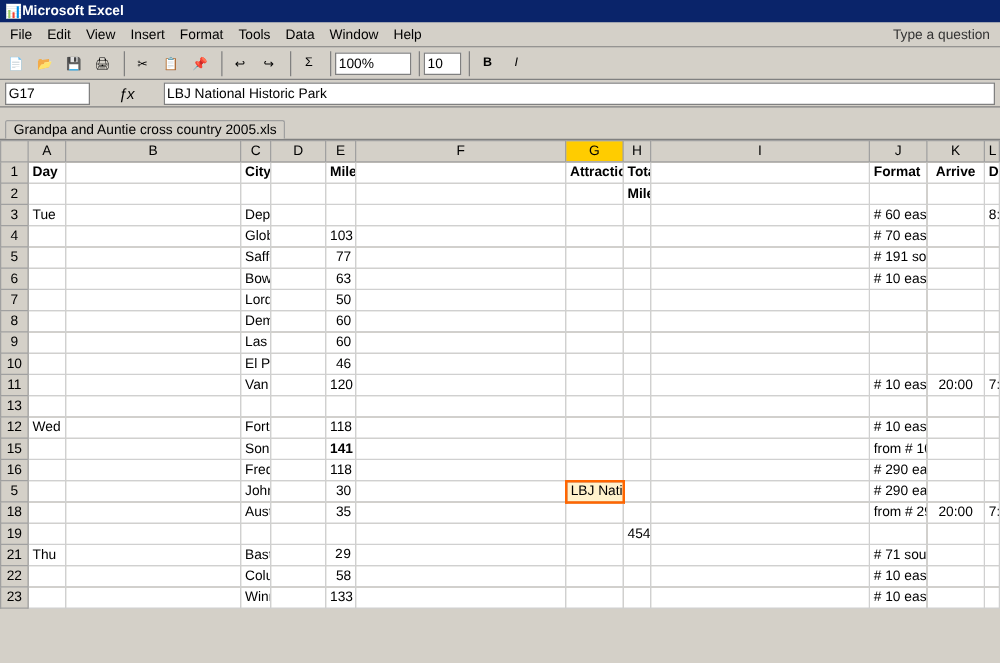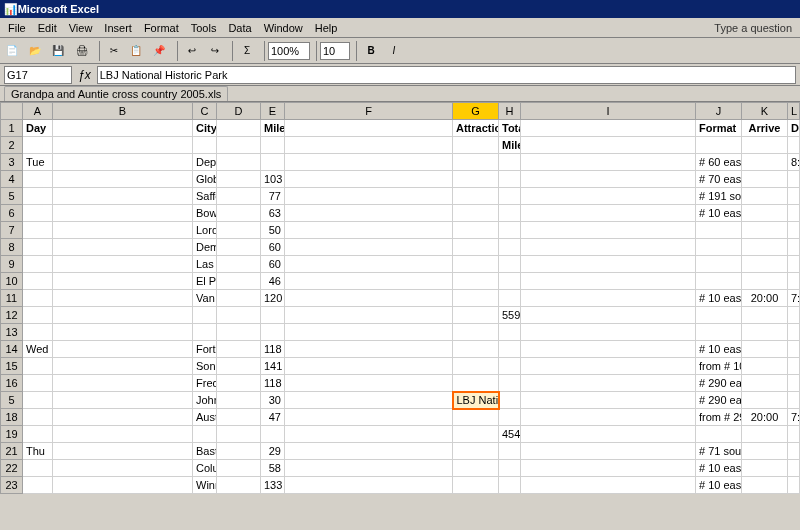--- a/index.html
+++ b/index.html
@@ -44,21 +44,21 @@
     }
     .tb-btn {
       width: 22px; height: 22px;
       background: #d4d0c8;
       border: 1px solid transparent;
       display: flex; align-items: center; justify-content: center;
       font-size: 10px; cursor: pointer;
     }
     .tb-sep { width: 4px; height: 20px; border-right: 1px solid #808080; margin: 0 2px; }
     .zoom-box {
-      width: 42px; height: 18px;
+      width: 61px; height: 18px;
       border: 1px solid #808080;
       background: white;
       display: flex; align-items: center; padding: 0 2px;
       font-size: 11px;
     }
     .font-box {
       width: 30px; height: 18px;
       border: 1px solid #808080;
       background: white;
       display: flex; align-items: center; padding: 0 2px;
@@ -66,21 +66,21 @@
     }
 
     
     #formula-bar {
       background: #d4d0c8;
       height: 22px;
       display: flex;
       align-items: center;
       padding: 0 4px;
       border-bottom: 1px solid #808080;
-      gap: 4px;
+      gap: 21px;
     }
     .name-box {
       width: 68px; height: 18px;
       border: 1px solid #808080;
       background: white;
       font-size: 11px;
       padding: 0 2px;
       display: flex; align-items: center;
     }
     .fx-label { font-size: 12px; font-style: italic; margin: 0 2px; }
@@ -94,20 +94,21 @@
     }
 
     
     #tab-bar {
       background: #d4d0c8;
       height: 16px;
       display: flex;
       align-items: flex-end;
       padding: 0 4px;
       border-bottom: 1px solid #808080;
+      margin-top: 10px;
     }
 
     
     #spreadsheet {
       overflow: hidden;
       height: calc(530px - 18px - 20px - 26px - 22px - 16px);
     }
 
     table {
       border-collapse: collapse;
@@ -416,71 +417,56 @@
           <td style="text-align: right; margin-left: 44px;">120</td>
           <td></td>
           <td></td>
           <td></td>
           <td></td>
           <td># 10 east</td>
           <td style="text-align: center;">20:00</td>
           <td style="text-align: center;">7:00</td>
         </tr>
         <tr>
+          <td class="row-header">13</td>
+          <td></td>
+          <td></td>
+          <td></td>
+          <td></td>
+          <td></td>
+          <td></td>
+          <td></td>
+          <td></td>
+          <td></td>
+          <td></td>
+          <td></td>
+          <td></td>
+        </tr>
+        <tr>
           <td class="row-header">12</td>
-          <td></td>
-          <td></td>
-          <td></td>
-          <td></td>
-          <td></td>
-          <td></td>
-          <td></td>
-          <td style="text-align: right;">559</td>
-          <td></td>
-          <td></td>
-          <td></td>
-          <td></td>
-        </tr>
-        <tr>
-          <td class="row-header">13</td>
-          <td></td>
-          <td></td>
-          <td></td>
-          <td></td>
-          <td></td>
-          <td></td>
-          <td></td>
-          <td></td>
-          <td></td>
-          <td></td>
-          <td></td>
-          <td></td>
-        </tr>
-        <tr>
-          <td class="row-header">14</td>
           <td>Wed</td>
           <td></td>
           <td>Fort Stockton, TX</td>
           <td></td>
           <td style="text-align: right;">118</td>
           <td></td>
           <td></td>
           <td></td>
           <td></td>
           <td># 10 east</td>
           <td></td>
           <td></td>
         </tr>
         <tr>
           <td class="row-header">15</td>
           <td></td>
           <td></td>
           <td>Sonora, TX</td>
           <td></td>
-          <td style="text-align: center;">141</td>
+          <td style="text-align: center; font-weight: bold;">141</td>
           <td></td>
           <td></td>
           <td></td>
           <td></td>
           <td>from # 10 east - Exit 477 to fredericksburg</td>
           <td></td>
           <td></td>
         </tr>
         <tr>
           <td class="row-header">16</td>
@@ -511,21 +497,21 @@
           <td># 290 east</td>
           <td></td>
           <td></td>
         </tr>
         <tr>
           <td class="row-header">18</td>
           <td></td>
           <td></td>
           <td>Austin, TX</td>
           <td></td>
-          <td style="text-align: right;">47</td>
+          <td style="text-align: right;">35</td>
           <td></td>
           <td></td>
           <td></td>
           <td></td>
           <td>from # 290 east - to #71</td>
           <td style="text-align: center;">20:00</td>
           <td style="text-align: center;">7:00</td>
         </tr>
         <tr>
           <td class="row-header">19</td>
@@ -541,21 +527,21 @@
           <td></td>
           <td></td>
           <td></td>
         </tr>
         <tr>
           <td class="row-header">21</td>
           <td>Thu</td>
           <td></td>
           <td>Bastrop, TX</td>
           <td></td>
-          <td style="text-align: right;">29</td>
+          <td style="text-align: right; font-family: Liberation Mono, monospace;">29</td>
           <td></td>
           <td></td>
           <td></td>
           <td></td>
           <td># 71 south east</td>
           <td></td>
           <td></td>
         </tr>
         <tr>
           <td class="row-header">22</td>

